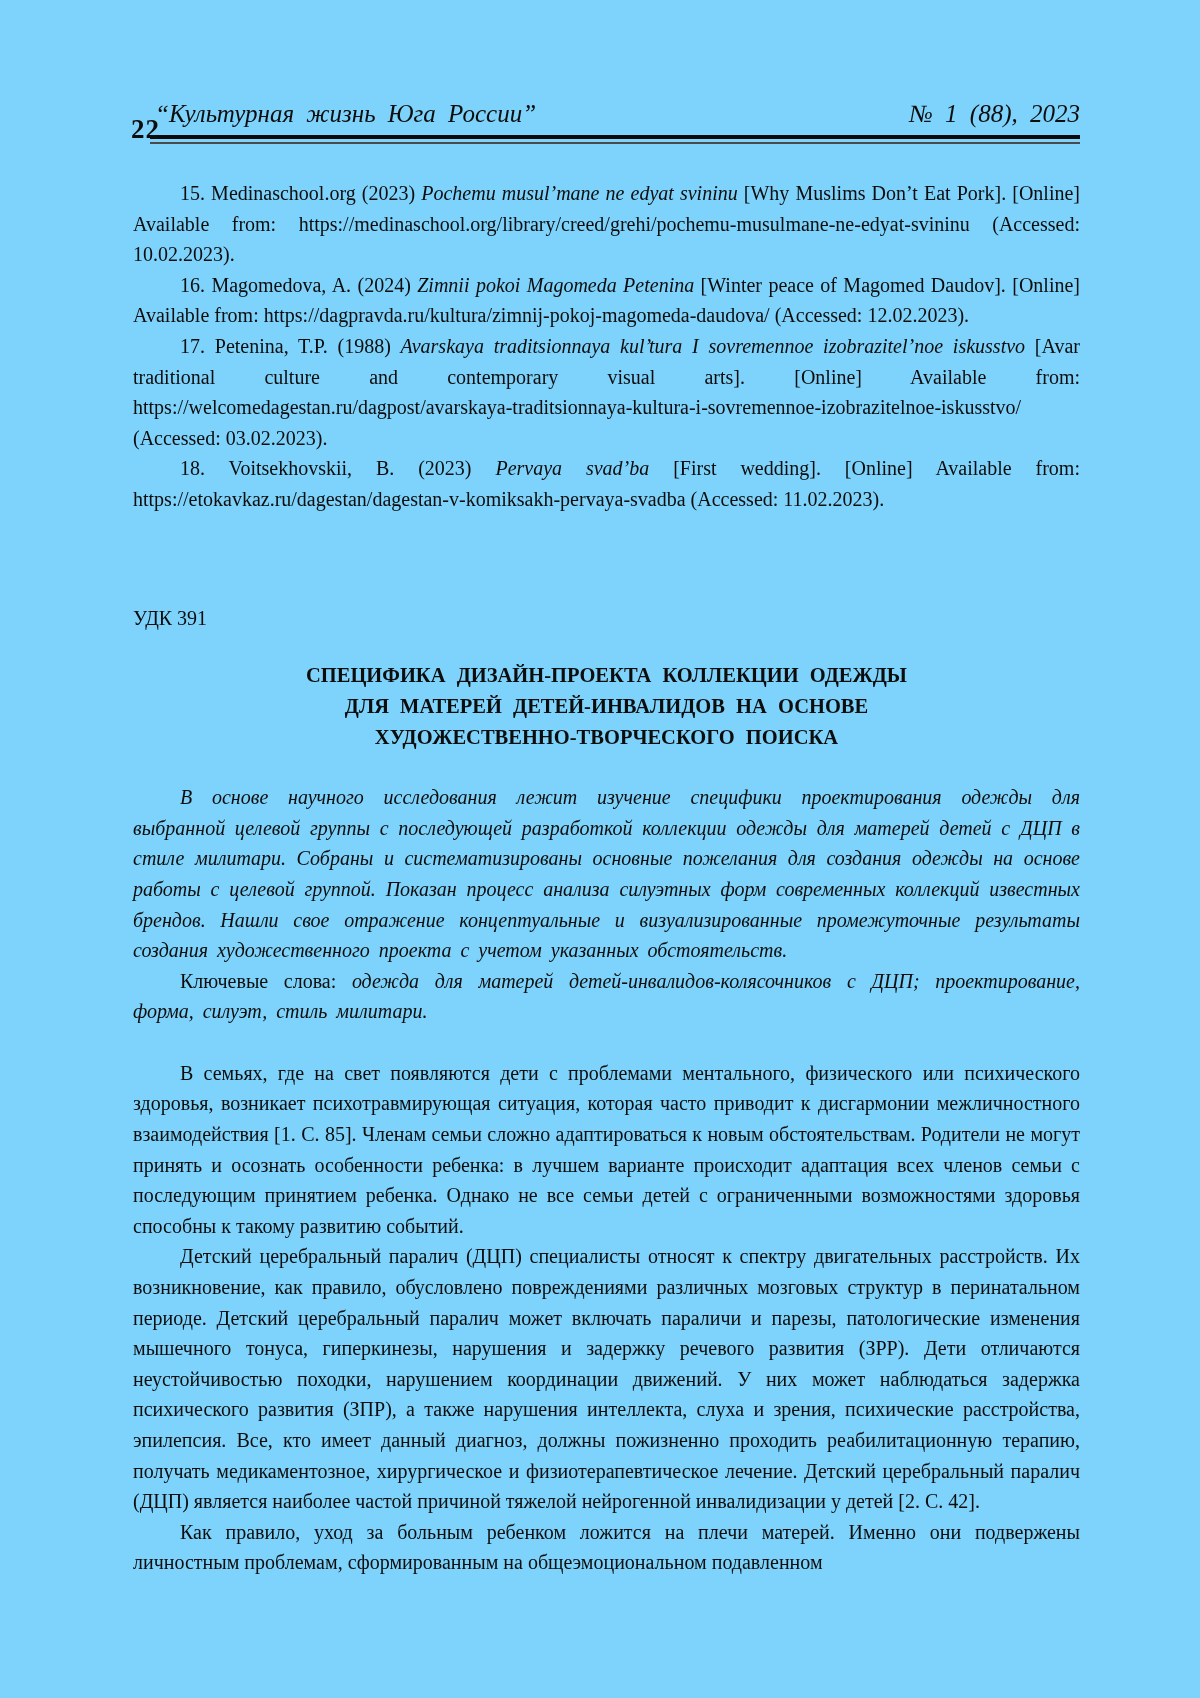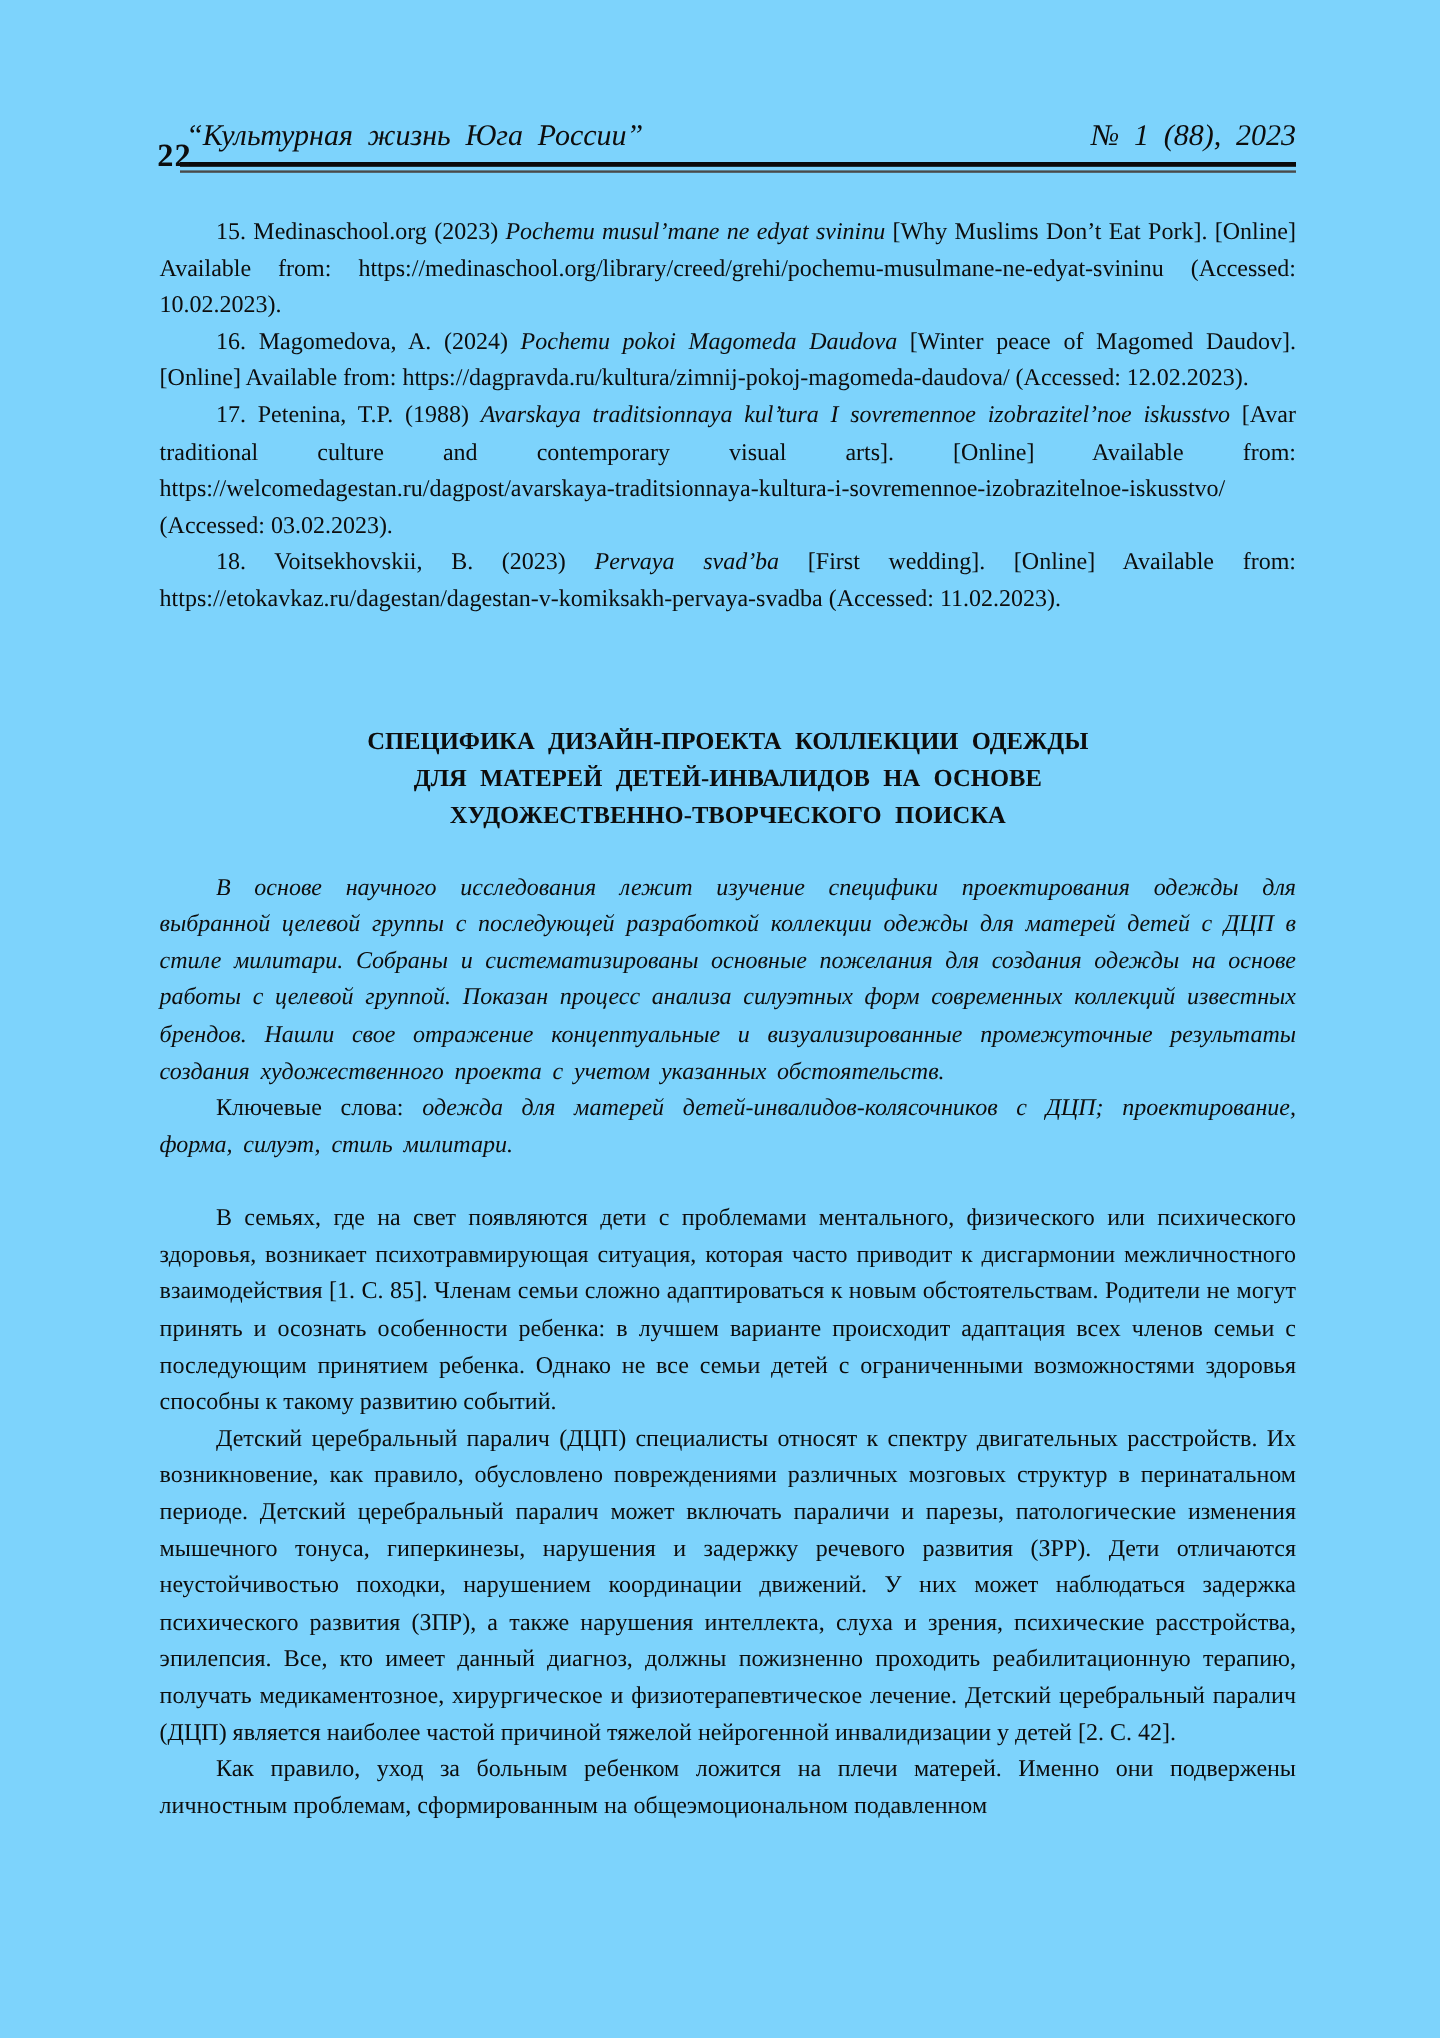--- a/index.html
+++ b/index.html
@@ -98,26 +98,27 @@
     <div class="rule">
       <div class="rule-thick"></div>
       <div class="rule-thin"></div>
     </div>
   </header>
 
   <main>
 
     <section class="refs justified">
         <p><span>15. Medinaschool.org (2023) </span><span class="it">Pochemu musul’mane ne edyat svininu</span><span> [Why Muslims Don’t Eat Pork]. [Online] Available from: https://medinaschool.org/library/creed/grehi/pochemu-musulmane-ne-edyat-svininu (Accessed: 10.02.2023).</span></p>
-        <p><span>16. Magomedova, A. (2024) </span><span class="it">Pochemu pokoi Magomeda Daudova</span><span> [Winter peace of Magomed Daudov]. [Online] Available from: https://dagpravda.ru/kultura/zimnij-pokoj-magomeda-daudova/ (Accessed: 12.02.2023).</span></p>
+        <p><span>16. Magomedova, A. (2024) </span><span class="it">Zimnii pokoi Magomeda Petenina</span><span> [Winter peace of Magomed Daudov]. [Online] Available from: https://dagpravda.ru/kultura/zimnij-pokoj-magomeda-daudova/ (Accessed: 12.02.2023).</span></p>
         <p><span>17. Petenina, T.P. (1988) </span><span class="it">Avarskaya traditsionnaya kul’tura I sovremennoe izobrazitel’noe iskusstvo</span><span> [Avar traditional culture and contemporary visual arts]. [Online] Available from: https://welcomedagestan.ru/dagpost/avarskaya-traditsionnaya-kultura-i-sovremennoe-izobrazitelnoe-iskusstvo/ (Accessed: 03.02.2023).</span></p>
         <p><span>18. Voitsekhovskii, B. (2023) </span><span class="it">Pervaya svad’ba</span><span> [First wedding]. [Online] Available from: https://etokavkaz.ru/dagestan/dagestan-v-komiksakh-pervaya-svadba (Accessed: 11.02.2023).</span></p>
       </section>
 
     <div class="meta">
+      <div>УДК 391</div>
     </div>
 
 
     <h1 class="title">СПЕЦИФИКА ДИЗАЙН-ПРОЕКТА КОЛЛЕКЦИИ ОДЕЖДЫ
 ДЛЯ МАТЕРЕЙ ДЕТЕЙ-ИНВАЛИДОВ НА ОСНОВЕ
 ХУДОЖЕСТВЕННО-ТВОРЧЕСКОГО ПОИСКА</h1>
 
     <p class="abstract justified">В основе научного исследования лежит изучение специфики проектирования одежды для выбранной целевой группы с последующей разработкой коллекции одежды для матерей детей с ДЦП в стиле милитари. Собраны и систематизированы основные пожелания для создания одежды на основе работы с целевой группой. Показан процесс анализа силуэтных форм современных коллекций известных брендов. Нашли свое отражение концептуальные и визуализированные промежуточные результаты создания художественного проекта с учетом указанных обстоятельств.</p>
 
     <p class="keywords justified abstract" style="margin-top:0;">

